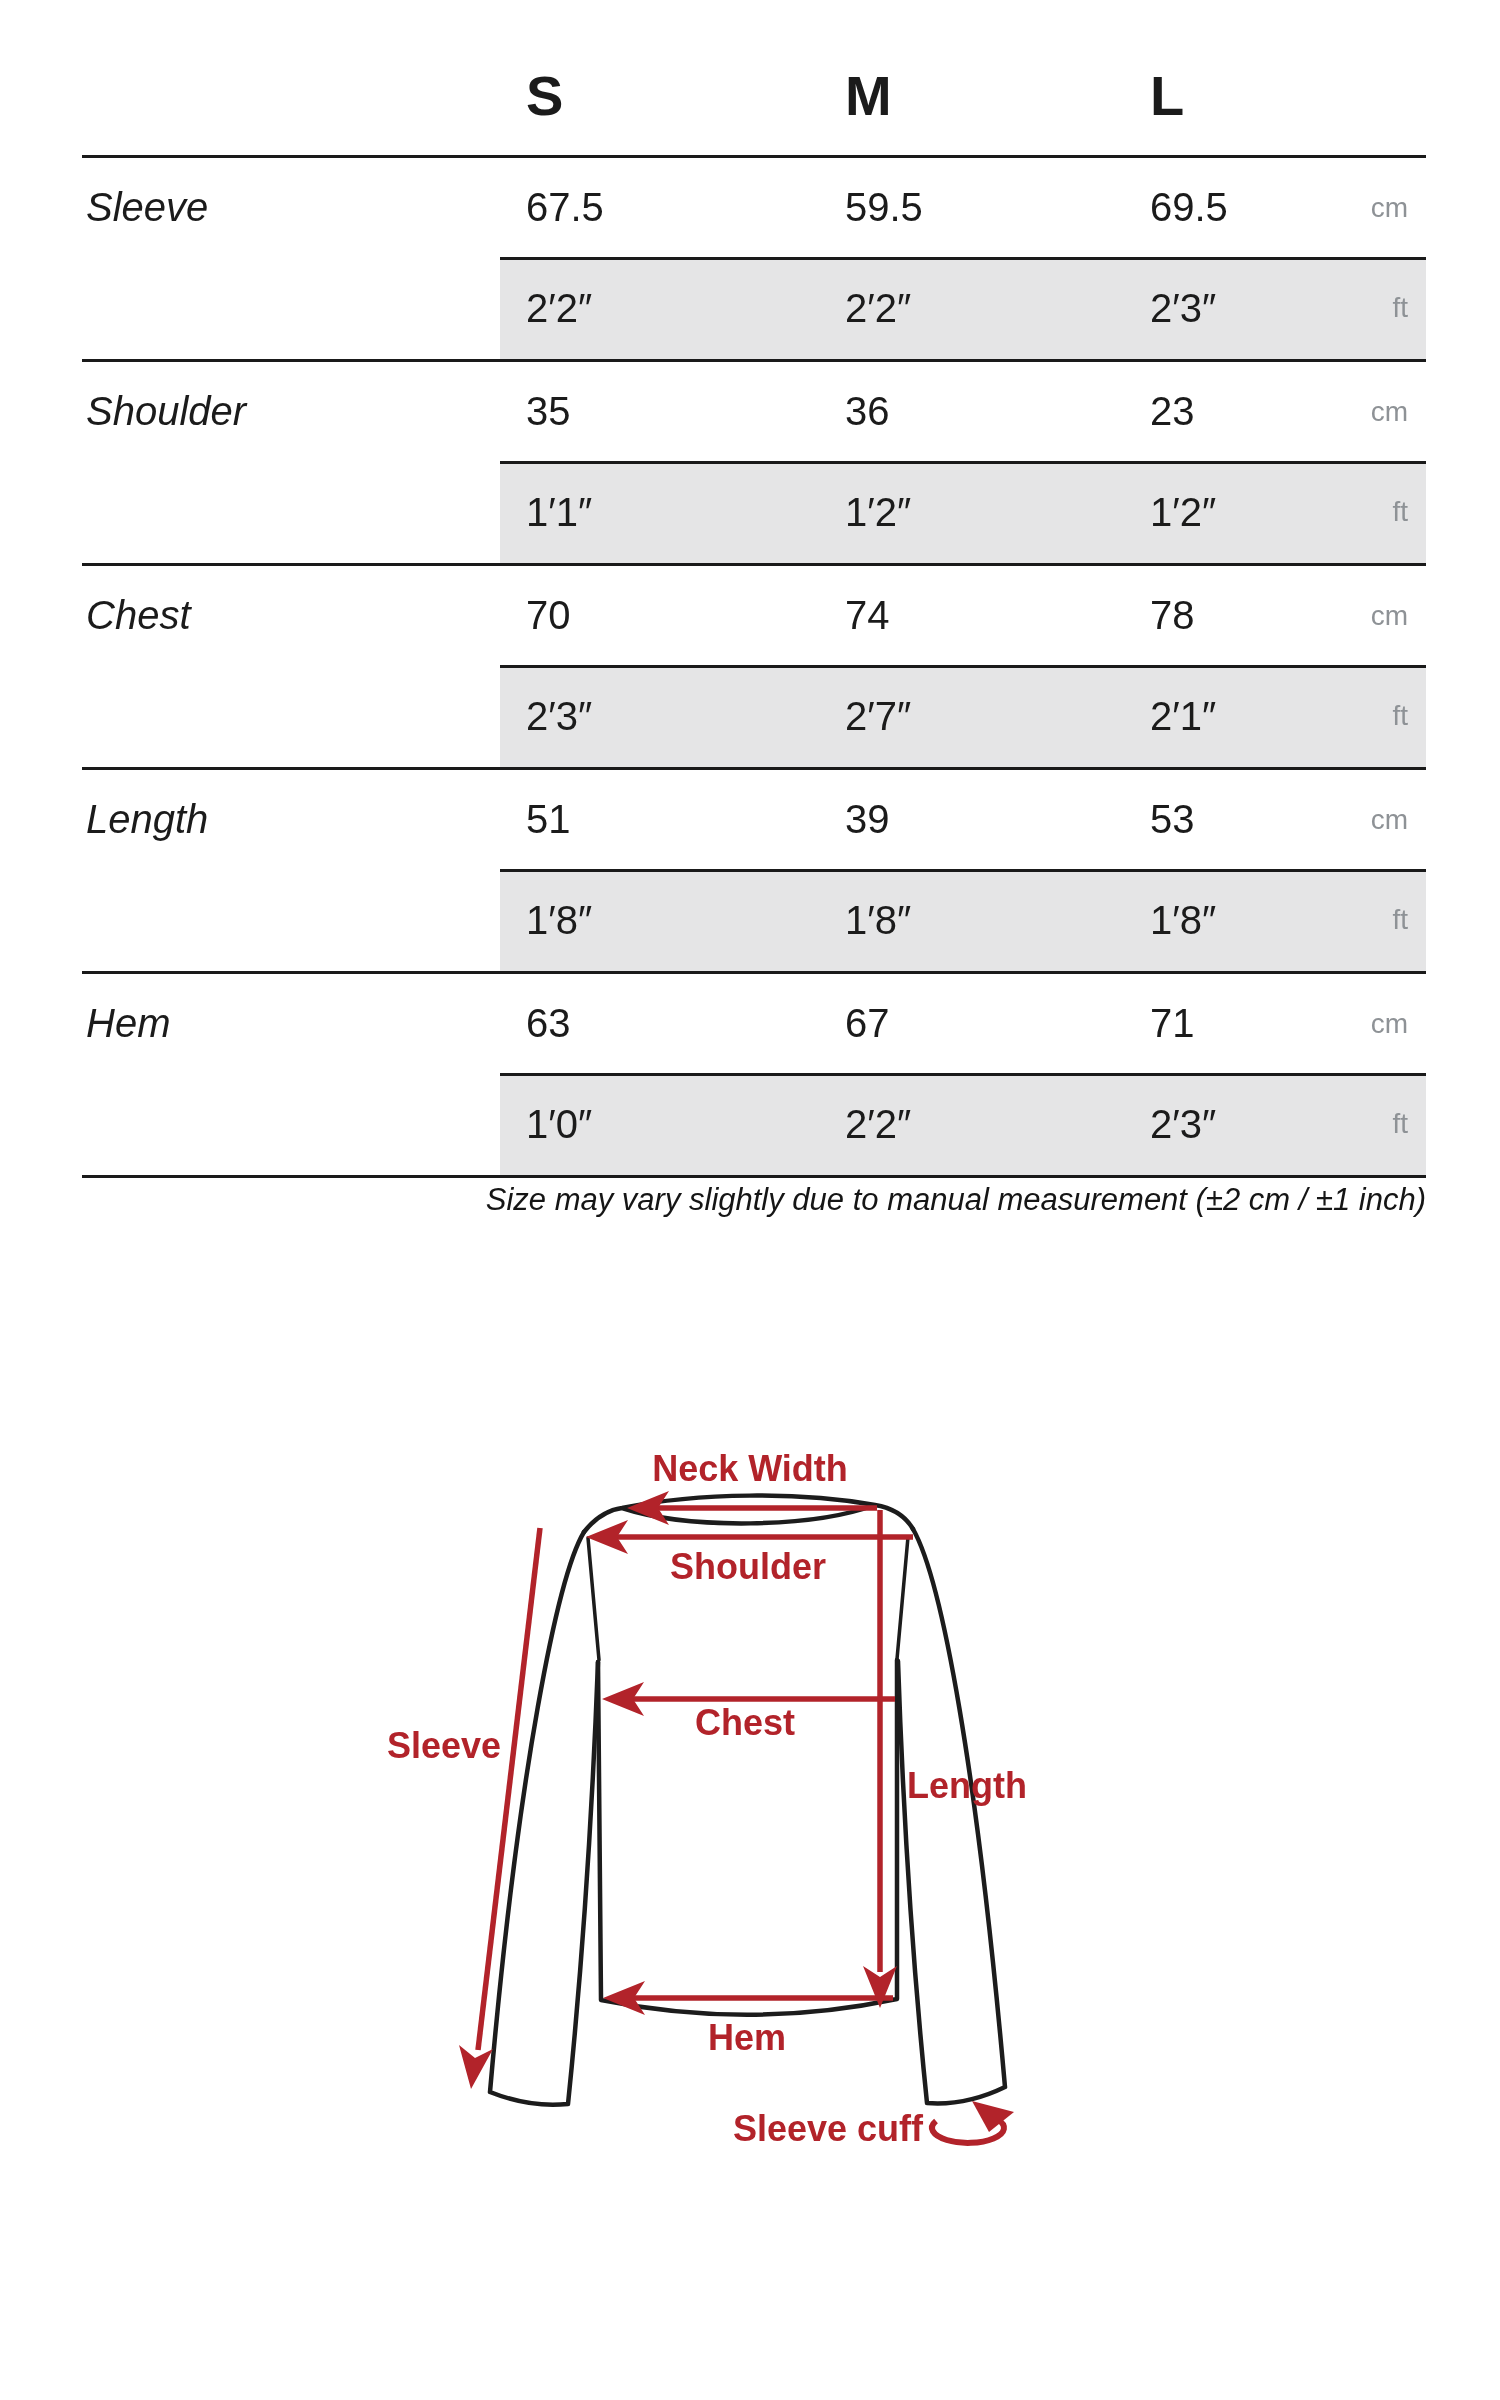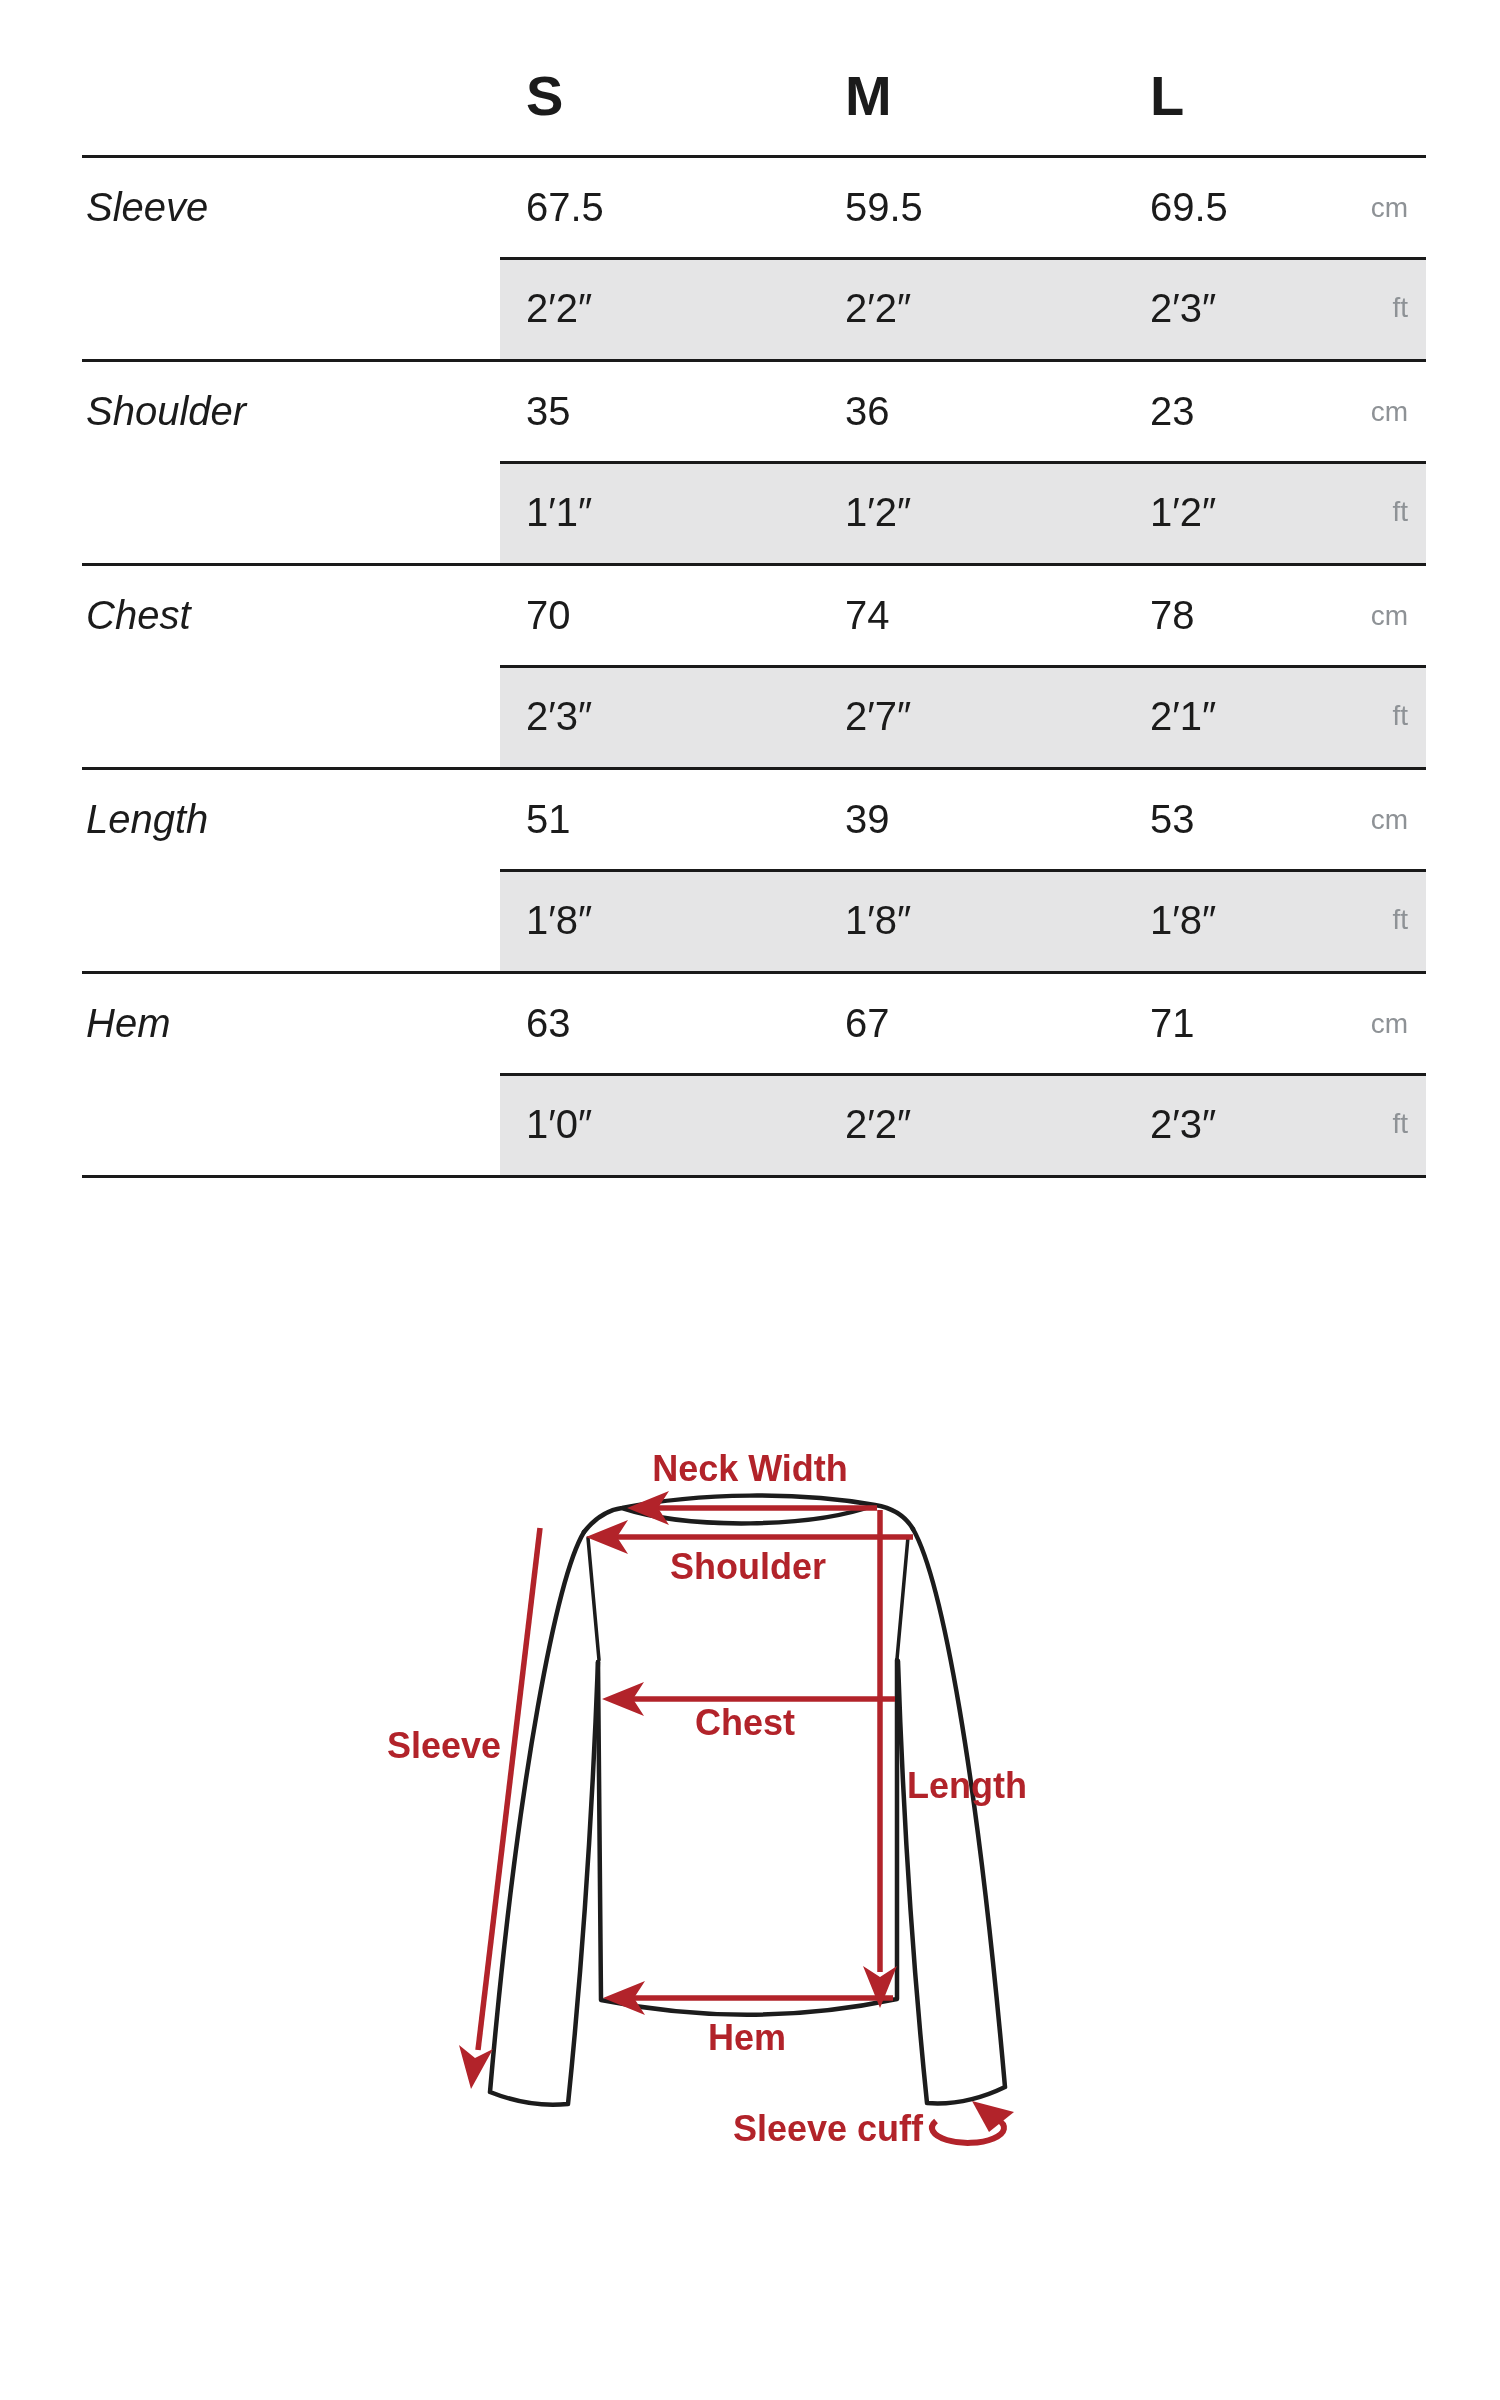--- a/index.html
+++ b/index.html
@@ -120,20 +120,21 @@
     <div class="ftrow">
       <span class="cell v1">1′0″</span>
       <span class="cell v2">2′2″</span>
       <span class="cell v3">2′3″</span>
       <span class="cell unit">ft</span>
     </div>
   </div>
 
   <div class="end-rule"></div>
 
+  <div class="note">Size may vary slightly due to manual measurement (±2 cm / ±1 inch)</div>
 </div>
 
 <svg class="diagram-svg" viewBox="0 0 1500 2400">
   <g stroke="#1c1c1c" stroke-width="4.5" fill="none" stroke-linecap="round" stroke-linejoin="round">
 
     <path d="M 598,1662 L 601,2000 Q 750,2030 897,1999 L 897,1660"></path>
 
     <path d="M 584,1532 C 595,1518 608,1510 622,1508 C 700,1492 800,1492 875,1505 C 893,1508 906,1517 913,1529
              M 622,1508 C 690,1530 812,1528 875,1505"></path>
 

